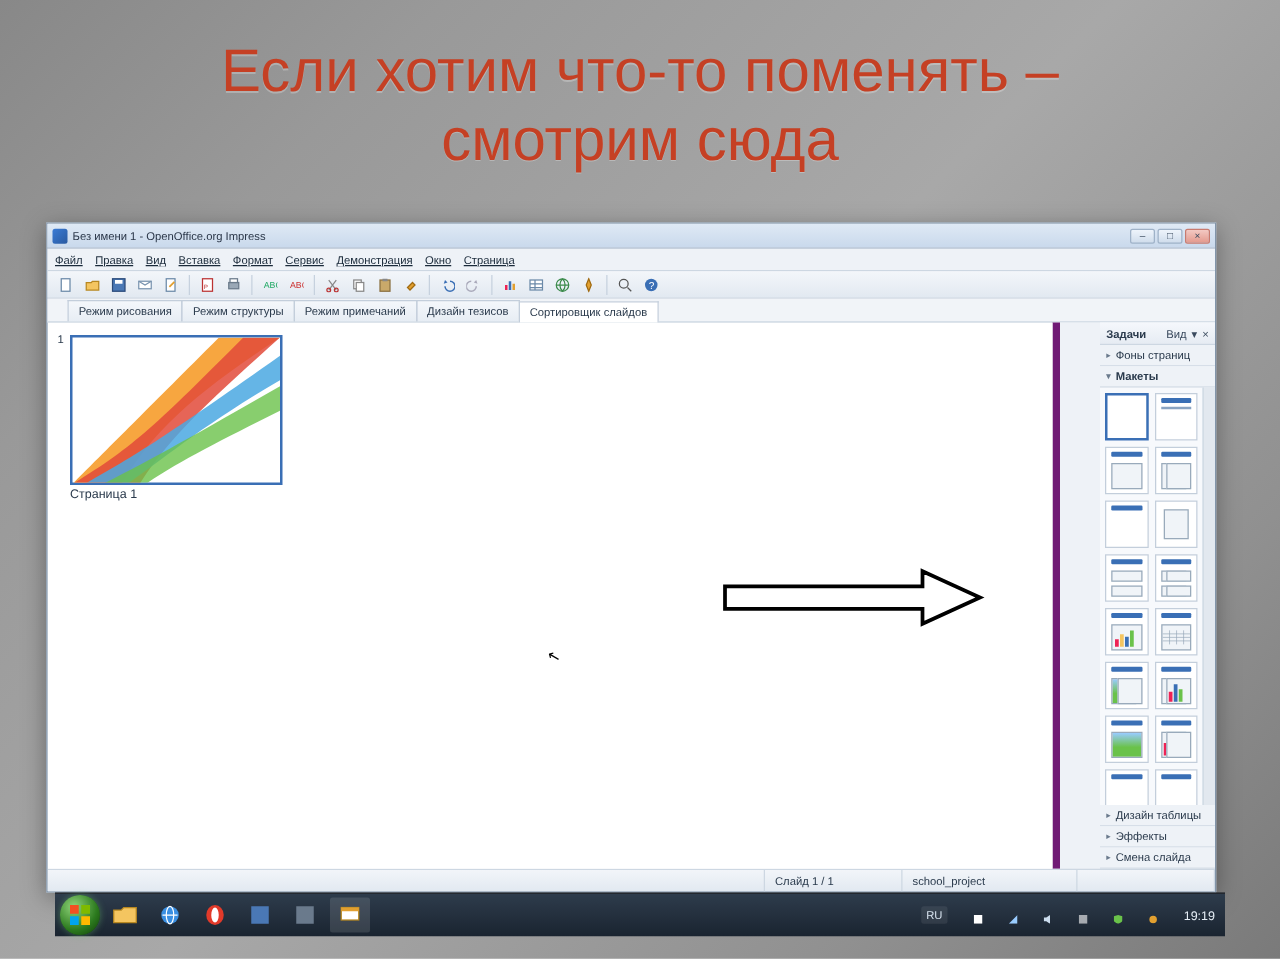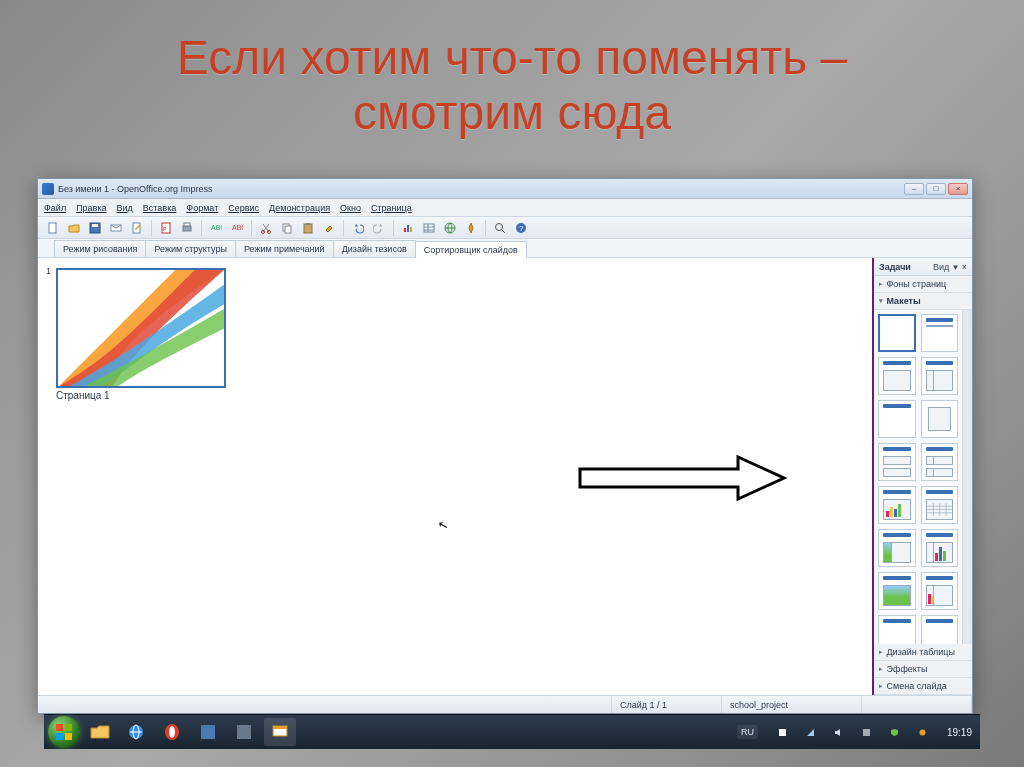--- a/index.html
+++ b/index.html
@@ -118,25 +118,26 @@
     font-size:12px; color:#000;
     transform:rotate(-15deg);
   }
   .big-arrow {
     position:absolute;
     left:540px; top:195px;
     width:210px; height:50px;
   }
   
   .taskpane {
-    width:100px;
+    width:130px;
     background:#eef2f7;
-    border-left:2px solid #701a75;
+    border-left:6px solid #701a75;
     display:flex; flex-direction:column;
     font-size:9px;
+    padding-left:32px;
   }
   .tp-head {
     height:18px;
     display:flex; align-items:center; justify-content:space-between;
     padding:0 5px;
     background:linear-gradient(#f5f8fc,#e6ecf3);
     border-bottom:1px solid #cdd7e2;
     font-weight:bold; color:#2a3a4c;
   }
   .tp-head .ctr { display:flex; gap:4px; align-items:center; color:#3a4a5e; font-weight:normal;}
@@ -199,21 +200,21 @@
     display:flex; align-items:center; justify-content:center;
     box-shadow:0 0 6px rgba(120,220,120,.4);
   }
   .start-orb svg { width:18px; height:18px;}
   .tb-item {
     height:28px; min-width:32px;
     border-radius:2px;
     display:flex; align-items:center; justify-content:center;
     padding:0 3px;
   }
-  .tray { margin-left:auto; display:flex; align-items:center; gap:21px; padding-right:4px;}
+  .tray { margin-left:auto; display:flex; align-items:flex-end; gap:21px; padding-right:4px;}
   .tray .lang { font-size:9px; color:#d6e2ee; background:rgba(255,255,255,.08); padding:2px 4px; border-radius:2px;}
   .tray .clock { font-size:10px; color:#e6eef6;}
   .tray .tic { width:7px; height:7px; }
   
   svg { display:block; }
 </style>
 </head>
 <body>
 
 <div class="slide-title">

